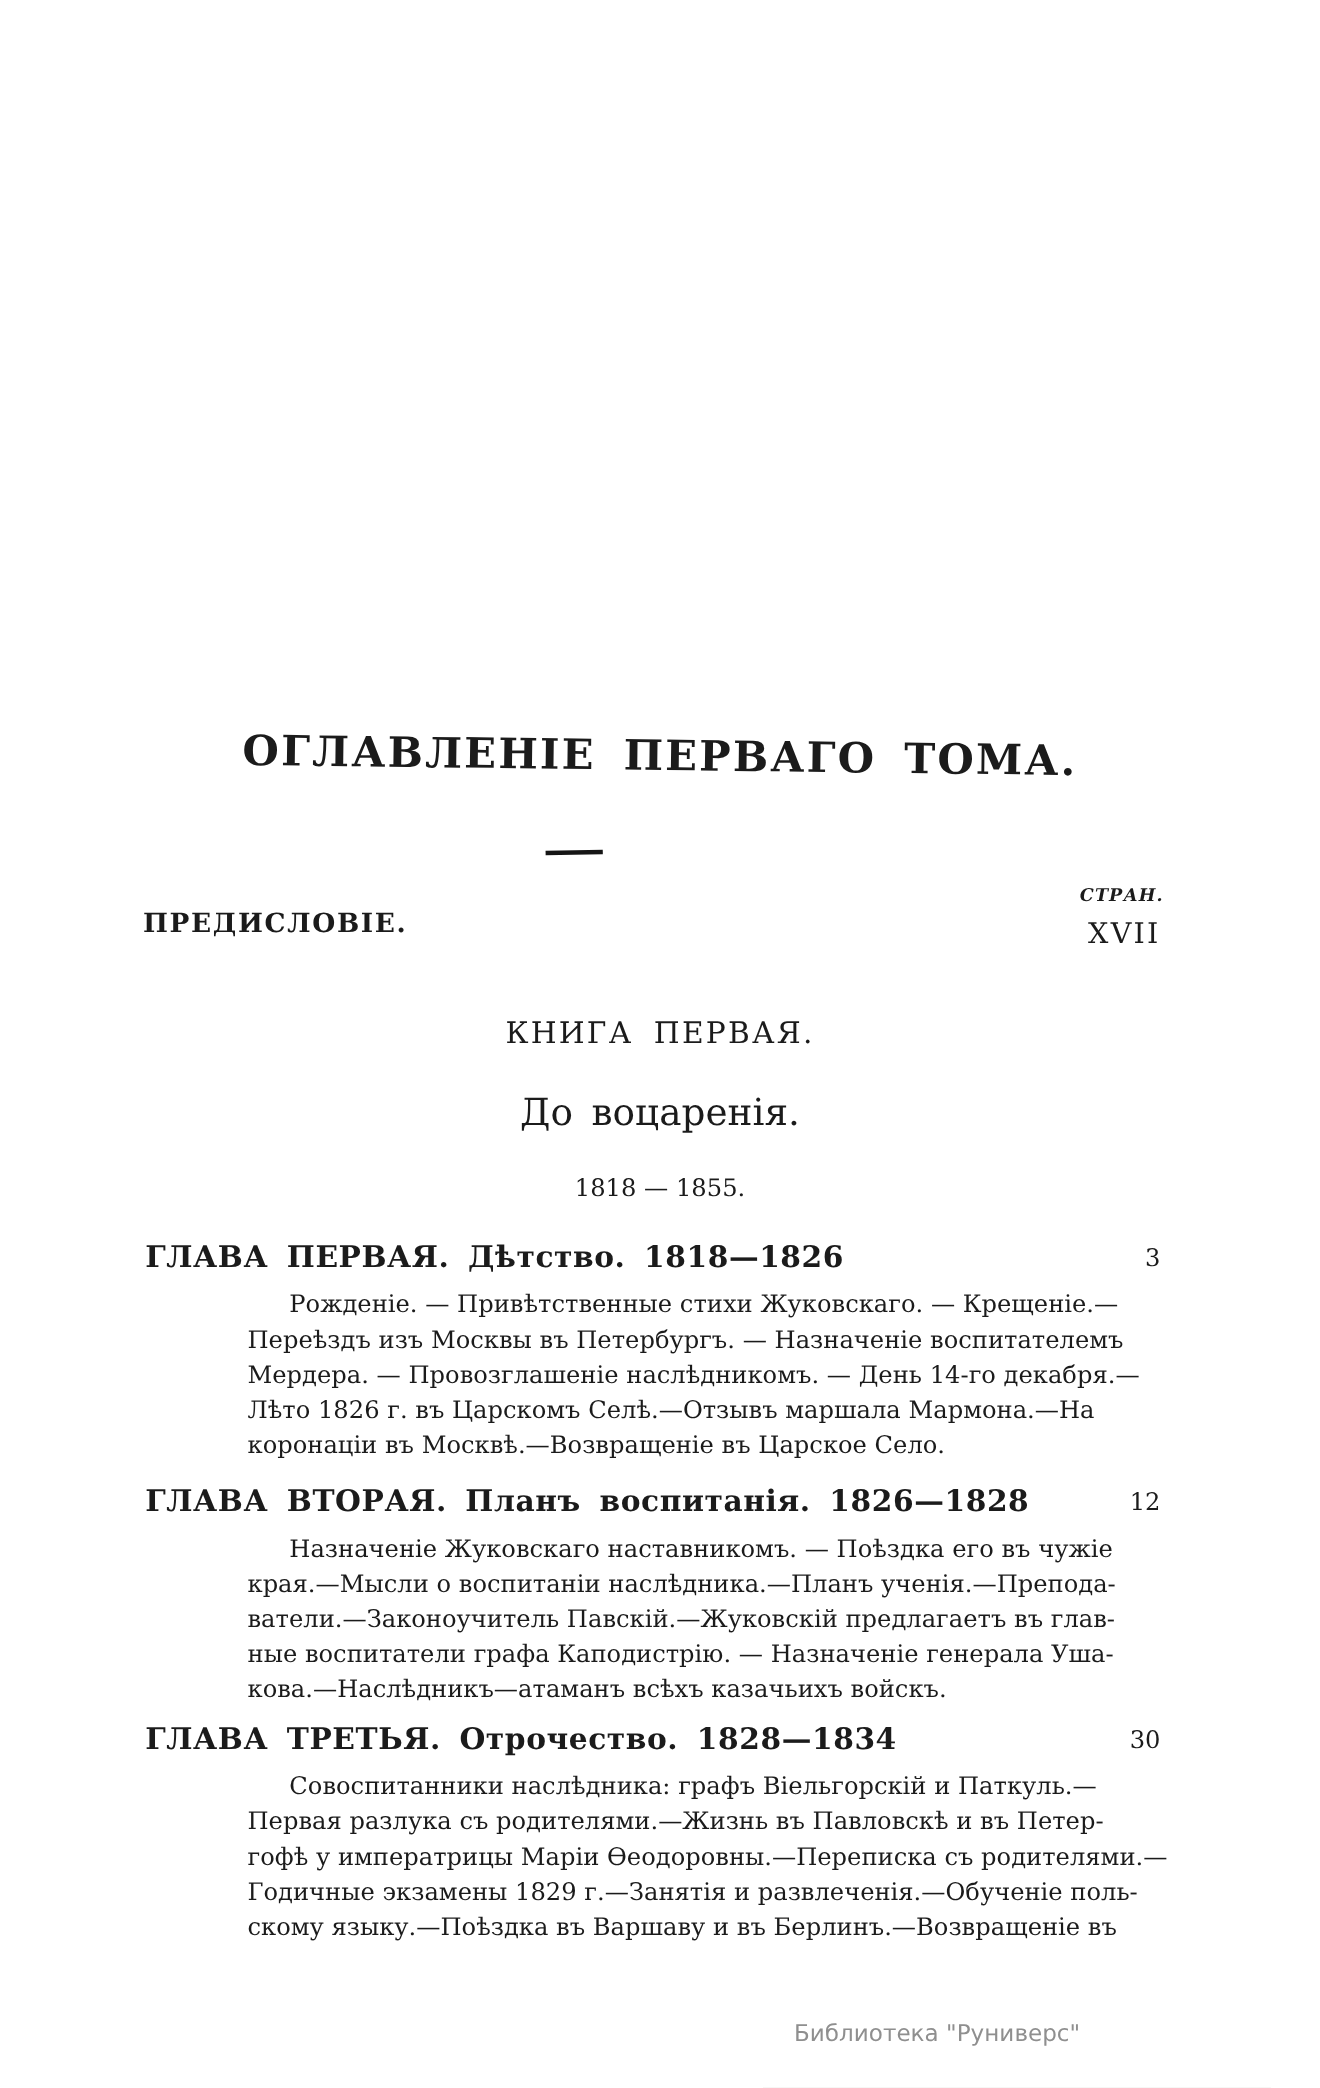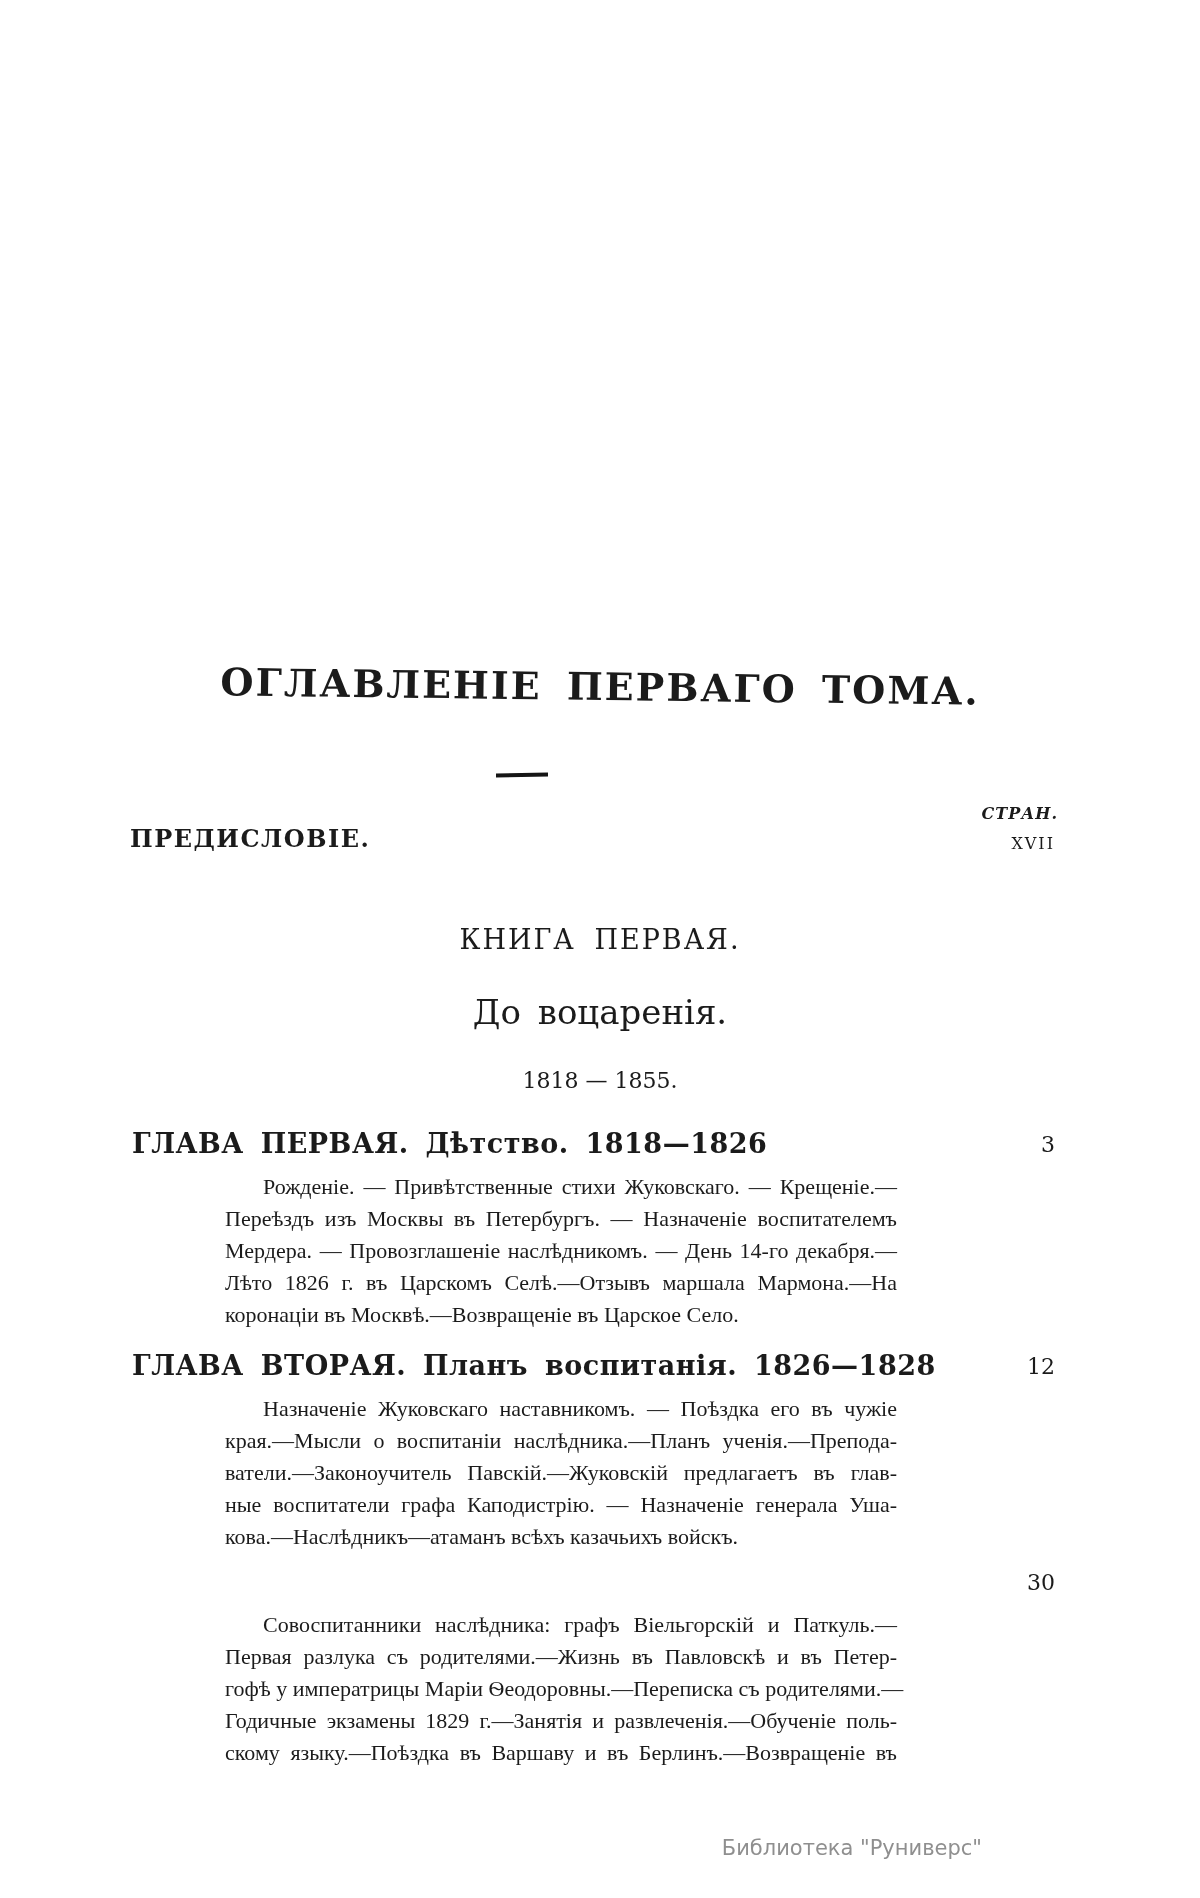--- a/index.html
+++ b/index.html
@@ -54,21 +54,21 @@
     left: 130px;
     font-size: 24px;
     font-weight: 700;
     letter-spacing: 1.5px;
   }
 
   .preface-page {
     position: absolute;
     top: 834px;
     right: 145px;
-    font-size: 16px;
+    font-size: 26px;
     letter-spacing: 2px;
   }
 
   .book-heading {
     position: absolute;
     top: 924px;
     left: 0;
     width: 100%;
     margin: 0;
     text-align: center;
@@ -119,21 +119,20 @@
     top: 4px;
     font-size: 22px;
   }
 
   .ch-para {
     position: absolute;
     left: 225px;
     top: 44px;
     width: 672px;
     font-size: 22px;
-    font-family: Liberation Serif, serif;
   }
   .ch-para .line {
     height: 32px;
     line-height: 30px;
     white-space: nowrap;
     text-align: justify;
     text-align-last: justify;
   }
   .ch-para .line.first { text-indent: 38px; }
   .ch-para .line.endline { text-align-last: left; }
@@ -188,20 +187,21 @@
       <div class="line first">Назначеніе Жуковскаго наставникомъ. — Поѣздка его въ чужіе</div>
       <div class="line">края.—Мысли о воспитаніи наслѣдника.—Планъ ученія.—Препода-</div>
       <div class="line">ватели.—Законоучитель Павскій.—Жуковскій предлагаетъ въ глав-</div>
       <div class="line">ные воспитатели графа Каподистрію. — Назначеніе генерала Уша-</div>
       <div class="line endline">кова.—Наслѣдникъ—атаманъ всѣхъ казачьихъ войскъ.</div>
     </div>
   </section>
 
   <section class="chapter chapter-3">
     <div class="ch-head">
+      <span class="ch-title">ГЛАВА ТРЕТЬЯ. Отрочество. 1828—1834</span>
       <span class="ch-page">30</span>
     </div>
     <div class="ch-para">
       <div class="line first">Совоспитанники наслѣдника: графъ Віельгорскій и Паткуль.—</div>
       <div class="line">Первая разлука съ родителями.—Жизнь въ Павловскѣ и въ Петер-</div>
       <div class="line">гофѣ у императрицы Маріи Ѳеодоровны.—Переписка съ родителями.—</div>
       <div class="line">Годичные экзамены 1829 г.—Занятія и развлеченія.—Обученіе поль-</div>
       <div class="line">скому языку.—Поѣздка въ Варшаву и въ Берлинъ.—Возвращеніе въ</div>
     </div>
   </section>

